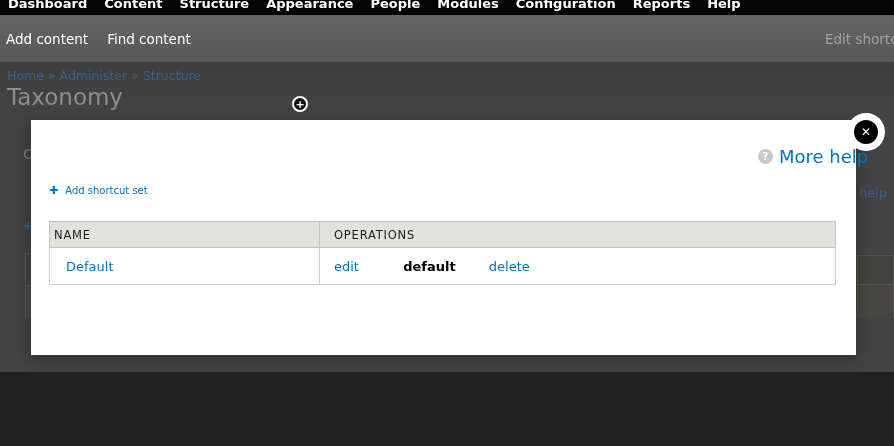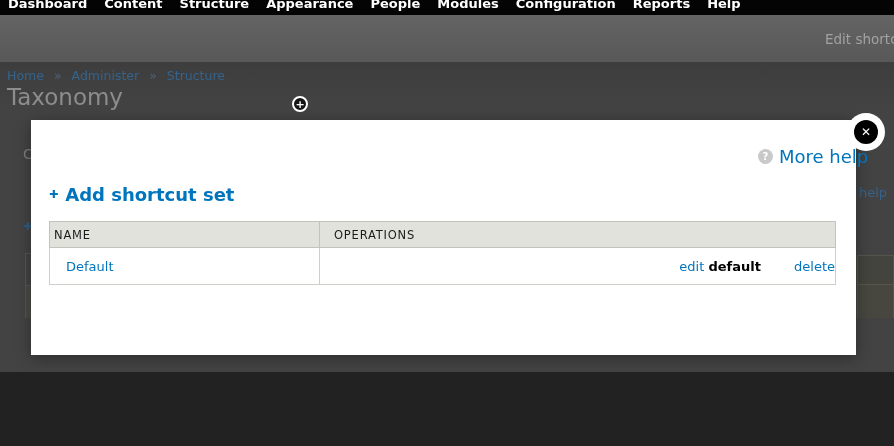--- a/index.html
+++ b/index.html
@@ -28,21 +28,21 @@
     position:absolute; left:6px; top:0; height:47px; display:flex; gap:19px;
     align-items:center; color:#fff; font-size:13.5px; white-space:nowrap;
   }
   .shortcut-bar .left span { cursor:pointer; }
   .edit-shortcuts {
     position:absolute; left:825px; top:16px; color:#a2a2a2; font-size:13.5px;
     white-space:nowrap; cursor:pointer;
   }
   
   .breadcrumb {
-    position:absolute; left:7px; top:68px; display:flex; gap:10px;
+    position:absolute; left:7px; top:68px; display:flex; gap:4px;
     font-size:12.5px; white-space:nowrap;
   }
   .breadcrumb a { color:#35638c; text-decoration:none; cursor:pointer; }
   .breadcrumb .sep { color:#50607a; }
   .bg-page-title {
     position:absolute; left:7px; top:84px; font-size:23px; font-weight:normal;
     color:#8d8d8d; z-index:1;
   }
   .bg-help-link {
     position:absolute; left:859px; top:185px; font-size:13px; color:#35638c; z-index:1;
@@ -89,34 +89,34 @@
   }
   .more-help { position:absolute; left:758px; top:146px; display:flex; align-items:center; gap:6px; z-index:6; }
   .more-help .q-icon {
     width:15px; height:15px; border-radius:50%; background:#c9c9c9;
     color:#fff; font-size:10px; font-weight:bold;
     display:flex; align-items:center; justify-content:center;
   }
   .more-help a { color:#0074bd; font-size:18px; text-decoration:none; cursor:pointer; }
   .add-set { position:absolute; left:49px; top:184px; display:flex; align-items:center; gap:7px; z-index:6; cursor:pointer; }
   .add-set .plus-icon { color:#0074bd; font-size:11px; }
-  .add-set a { color:#0074bd; font-size:18px; text-decoration:none;font-weight:bold; }
+  .add-set a { color:#0074bd; font-size:10px; text-decoration:none; }
   
   .sets-table {
     position:absolute; left:49px; top:221px; width:787px; z-index:6;
     border-collapse:collapse; font-size:13px; color:#222;
   }
   .sets-table th {
     height:26px; background:#e1e2dc; border:1px solid #c2c3bd;
     font-size:11.5px; font-weight:normal; letter-spacing:.8px; color:#1c1c1c;
     text-align:left; padding-left:4px;
   }
   .sets-table th.ops { padding-left:14px; }
   .sets-table td { border:1px solid #cecfc9; padding-left:16px; }
-  .sets-table td.ops { padding-left:14px; border-left:1px solid #dcddd7;text-align:right; }
+  .sets-table td.ops { padding-left:14px; border-left:1px solid #dcddd7; }
   .sets-table tr.row-odd  td { height:37px; background:#fff; }
   .sets-table tr.row-even td { height:34px; background:#f1f2ec; }
   .sets-table a { color:#0074bd; text-decoration:none; cursor:pointer; }
   .col-name { width:270px; }
   .op-1 { display:inline-block; width:65px; }
   .op-2 { display:inline-block; margin-right:29px; }
   .op-current { font-weight:bold; color:#000; }
 </style>
 </head>
 <body>
@@ -131,20 +131,24 @@
       <span>Appearance</span>
       <span>People</span>
       <span>Modules</span>
       <span>Configuration</span>
       <span>Reports</span>
       <span>Help</span>
     </div>
   </div>
 
   <div class="shortcut-bar">
+    <div class="left">
+      <span>Add content</span>
+      <span>Find content</span>
+    </div>
     <span class="edit-shortcuts">Edit shortcuts</span>
   </div>
 
   <div class="breadcrumb">
     <a>Home</a>
     <span class="sep">»</span>
     <a>Administer</a>
     <span class="sep">»</span>
     <a>Structure</a>
   </div>

